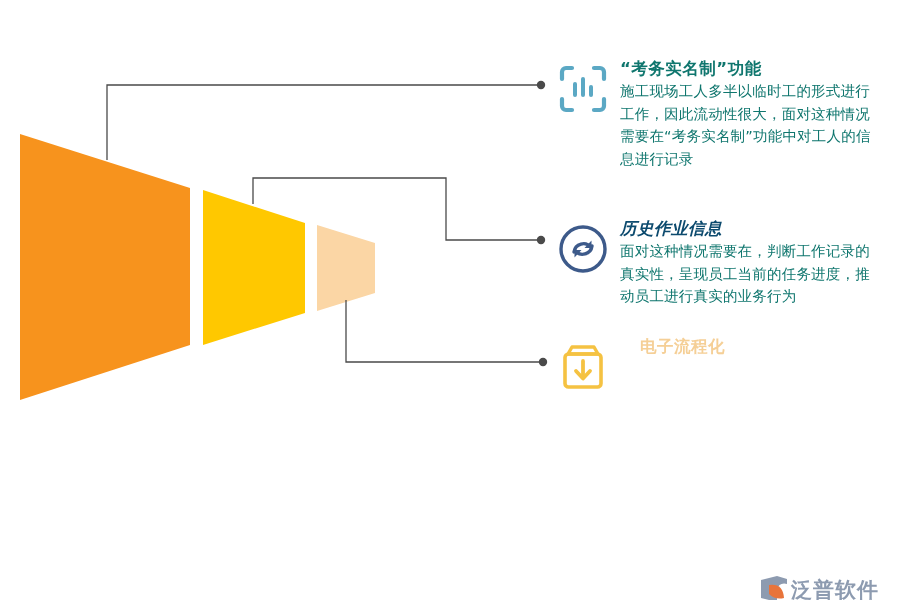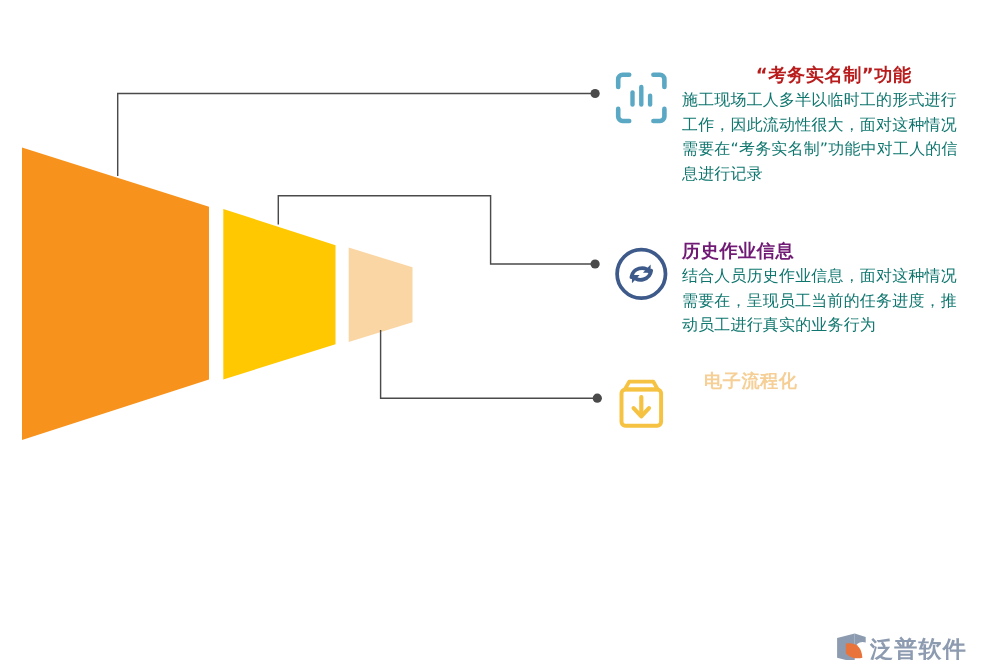--- a/index.html
+++ b/index.html
@@ -114,38 +114,38 @@
         <path d="M16 6 H10 A4 4 0 0 0 6 10 V17" fill="none" stroke="#5ba8c4" stroke-width="4.2" stroke-linecap="round"></path>
         <path d="M38 6 H44 A4 4 0 0 1 48 10 V17" fill="none" stroke="#5ba8c4" stroke-width="4.2" stroke-linecap="round"></path>
         <path d="M16 48 H10 A4 4 0 0 1 6 44 V37" fill="none" stroke="#5ba8c4" stroke-width="4.2" stroke-linecap="round"></path>
         <path d="M38 48 H44 A4 4 0 0 0 48 44 V37" fill="none" stroke="#5ba8c4" stroke-width="4.2" stroke-linecap="round"></path>
         <line x1="19" y1="22" x2="19" y2="33" stroke="#5ba8c4" stroke-width="4" stroke-linecap="round"></line>
         <line x1="27" y1="17" x2="27" y2="33" stroke="#5ba8c4" stroke-width="4" stroke-linecap="round"></line>
         <line x1="35" y1="25" x2="35" y2="33" stroke="#5ba8c4" stroke-width="4" stroke-linecap="round"></line>
       </svg>
     </div>
     <div class="feature-body">
-      <div class="feature-title" style="color: #b91c1c; text-align: center;">“考务实名制”功能</div>
+      <div class="feature-title" style="color: #0f766e;">“考务实名制”功能</div>
       <div class="feature-desc">施工现场工人多半以临时工的形式进行工作，因此流动性很大，面对这种情况需要在“考务实名制”功能中对工人的信息进行记录</div>
     </div>
   </div>
 
   <div class="feature-block" id="block-2">
     <div class="feature-icon">
       <svg viewBox="0 0 54 54" width="54" height="54">
         <circle cx="27" cy="27" r="22" fill="none" stroke="#3d5a8a" stroke-width="3.4"></circle>
         <path d="M18 30 A9.5 9.5 0 0 1 35 25.5" fill="none" stroke="#3d5a8a" stroke-width="3.4" stroke-linecap="round"></path>
         <path d="M36 24 A9.5 9.5 0 0 1 19 28.5" fill="none" stroke="#3d5a8a" stroke-width="3.4" stroke-linecap="round"></path>
         <path d="M35.5 18.5 L35.5 26 L28.5 26 Z" fill="#3d5a8a"></path>
         <path d="M18.5 35.5 L18.5 28 L25.5 28 Z" fill="#3d5a8a"></path>
       </svg>
     </div>
     <div class="feature-body">
-      <div class="feature-title" style="color: #701a75;">历史作业信息</div>
-      <div class="feature-desc">结合人员历史作业信息，面对这种情况需要在，呈现员工当前的任务进度，推动员工进行真实的业务行为</div>
+      <div class="feature-title" style="color: #0c4a6e; font-style: italic;">历史作业信息</div>
+      <div class="feature-desc">面对这种情况需要在，判断工作记录的真实性，呈现员工当前的任务进度，推动员工进行真实的业务行为</div>
     </div>
   </div>
 
   <div class="feature-block" id="block-3">
     <div class="feature-icon">
       <svg viewBox="0 0 54 54" width="54" height="54">
         <path d="M12 14 L16 7 H38 L42 14 Z" fill="none" stroke="#f5c242" stroke-width="3.4" stroke-linejoin="round"></path>
         <rect x="9" y="14" width="36" height="33" rx="3.5" fill="none" stroke="#f5c242" stroke-width="3.6"></rect>
         <line x1="27" y1="21" x2="27" y2="37" stroke="#f5c242" stroke-width="3.8" stroke-linecap="round"></line>
         <path d="M20 31 L27 38.5 L34 31" fill="none" stroke="#f5c242" stroke-width="3.8" stroke-linecap="round" stroke-linejoin="round"></path>

